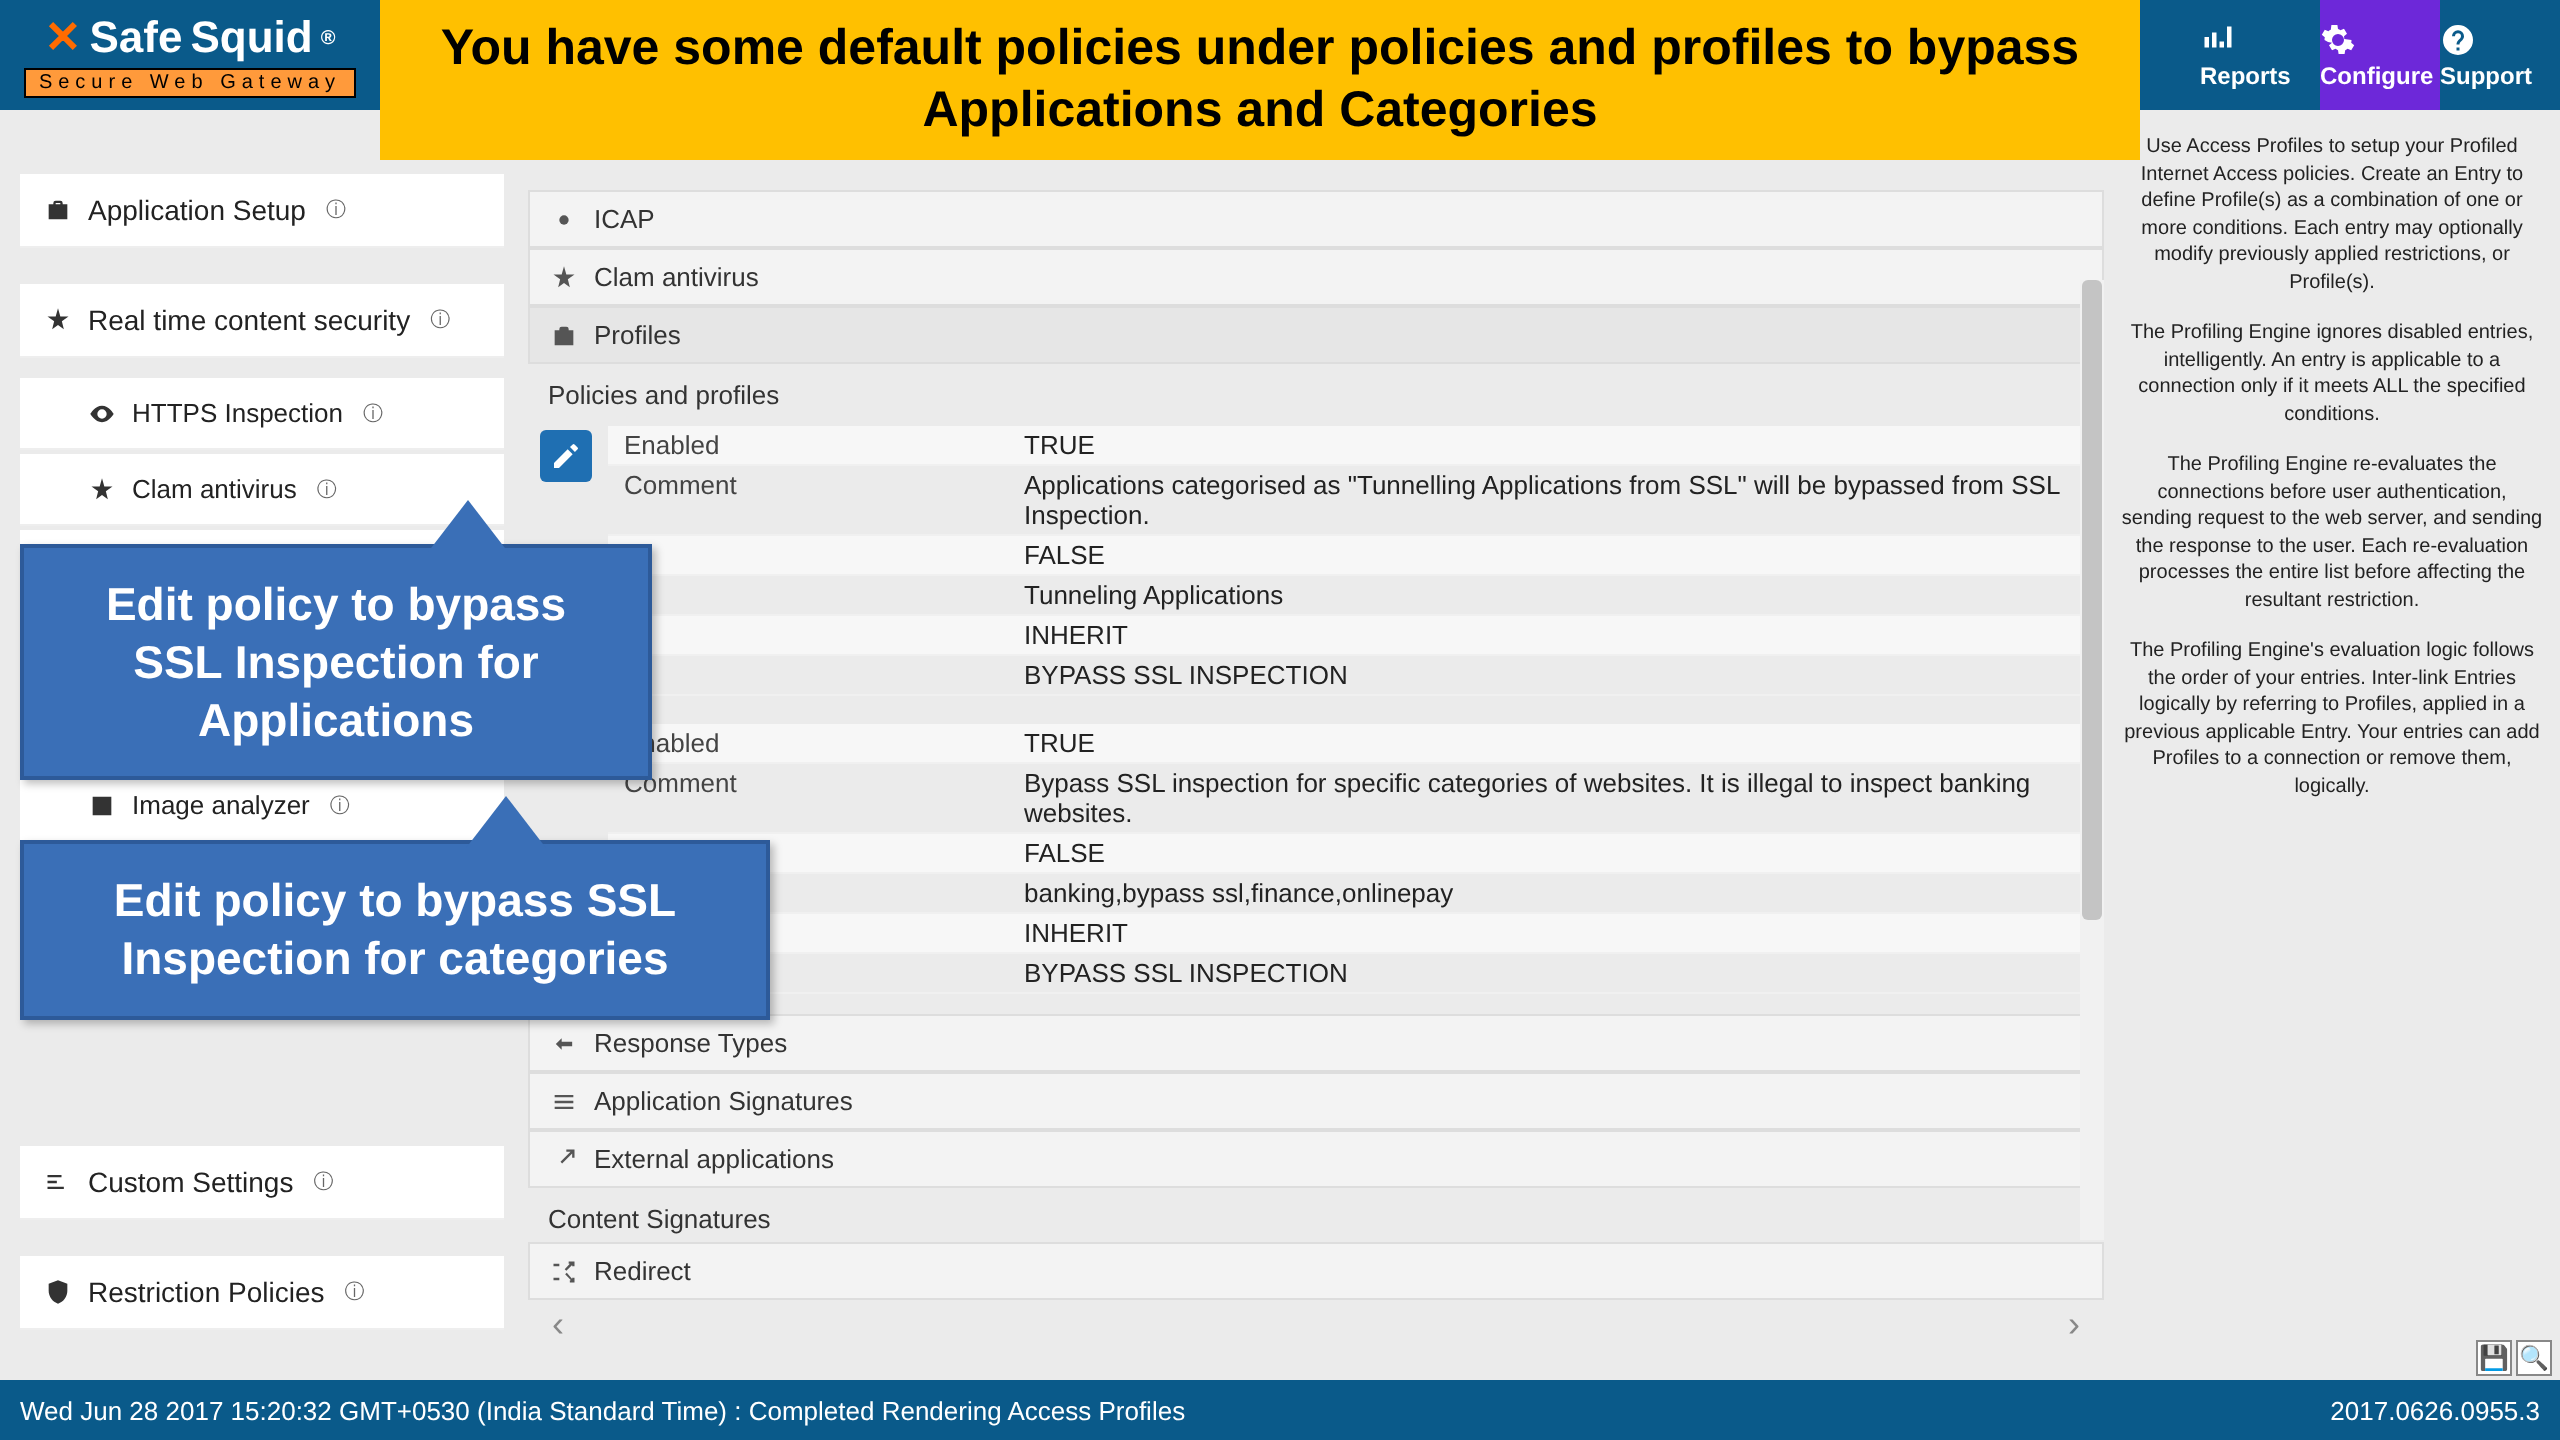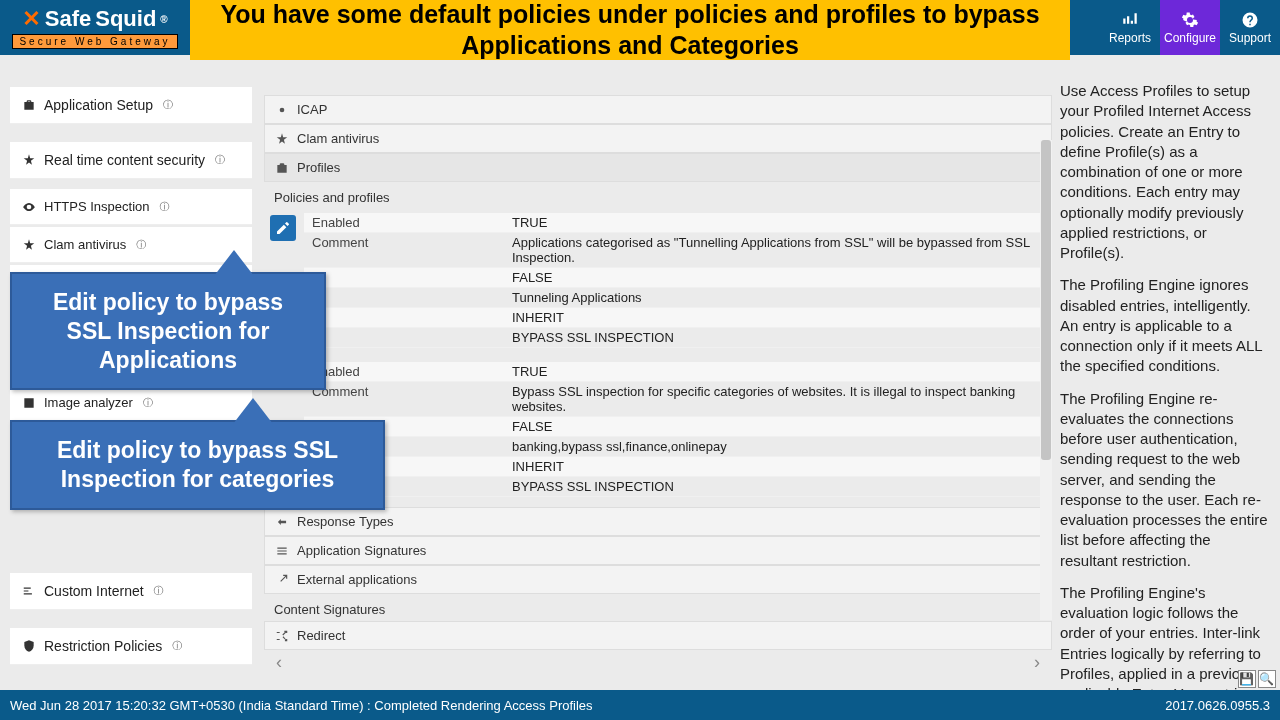--- a/index.html
+++ b/index.html
@@ -23,34 +23,34 @@
   }
   .logo-top .slash { color:#ff6b00; font-size:22px; font-weight:900; }
   .logo-sub {
     background:#ff9a3b; color:#000; font-size:10px; letter-spacing:3px;
     padding:1px 6px; border:1px solid #000; margin-top:2px;
   }
   .logo-r { font-size:10px; vertical-align: super; }
 
   .banner {
     position:absolute; left:190px; top:0;
-    width: 880px; height: 60px;
+    width: 880px; height: 80px;
     background:#ffc000;
     display:flex; align-items:center; justify-content:center;
     font-size:25px; font-weight:700; color:#000; text-align:center;
     padding: 4px 20px; line-height:1.25;
     z-index: 30;
   }
 
   .header-right {
     margin-left:auto; display:flex; height:55px;
   }
   .header-btn {
-    width:60px; display:flex; flex-direction:column; align-items:center; justify-content:center;
-    color:#fff; font-size:12px; cursor:pointer;
+    width:60px; display:flex; flex-direction:column; align-items:flex-start; justify-content:center;
+    color:#fff; font-size:12px; cursor:pointer;font-weight:bold;
   }
   .header-btn.active { background:#6d28d9; }
   .header-btn svg { width:18px; height:18px; fill:#fff; margin-bottom:2px; }
 
   
   .main {
     display:flex; height: calc(720px - 55px - 30px);
     background:#ebebeb;
     overflow:hidden;
   }
@@ -59,21 +59,21 @@
   .sidebar {
     width: 252px; padding:10px 0 0 10px;
     display:flex; flex-direction:column; gap:2px;
     position:relative;
   }
   .side-group {
     background:#fff; padding:10px 12px; font-size:14px; color:#222;
     display:flex; align-items:center; gap:8px; cursor:pointer;
     border-bottom:1px solid #eee;
   }
-  .side-group.indent { padding-left:12px; font-size:13px; }
+  .side-group.indent { padding-left:34px; font-size:13px; }
   .side-group .info { font-size:10px; color:#666; margin-left:2px; }
   .side-group svg { width:14px; height:14px; fill:#333; flex-shrink:0; }
 
   
   .center {
     flex:1; padding: 20px 0 0 12px; overflow:hidden; display:flex; flex-direction:column;
     min-width:0;
   }
   .section-bar {
     background:#e6e6e6; border:1px solid #ddd; padding:6px 10px;
@@ -108,21 +108,21 @@
     position:absolute; right:0; top:85px; bottom:70px; width:12px; background:#f1f1f1;
   }
   .center-scrollbar .thumb {
     position:absolute; left:1px; right:1px; top:0; height:320px; background:#c4c4c4; border-radius:3px;
   }
 
   .center-wrap { position:relative; flex:1; overflow:hidden; }
 
   
   .help {
-    width:228px; padding:26px 8px 0 8px; font-size:15px; color:#222; line-height:1.35;
+    width:228px; padding:12px 8px 0 8px; font-size:10px; color:#222; line-height:1.35;text-align:center;
   }
   .help p { margin-bottom:12px; }
 
   
   .callout {
     position:absolute; background:#3a6fb7; color:#fff; font-size:23px; font-weight:600;
     padding:14px 18px; text-align:center; line-height:1.25;
     border:2px solid #2d5a99;
     box-shadow: 2px 2px 4px rgba(0,0,0,.25);
     z-index:40;
@@ -237,21 +237,21 @@
           <path d="M3 5h2v14H3zM7 5h1v14H7zm3 0h2v14h-2zm4 0h1v14h-1zm3 0h2v14h-2z"></path>
         </svg>
       <span>DLP</span>
         <span class="info">ⓘ</span>
     </div>
     <div style="height:110px"></div>
     <div class="side-group">
       <svg viewBox="0 0 24 24">
           <path d="M3 6h12v2H3zM3 11h8v2H3zM3 16h14v2H3z"></path>
         </svg>
-      <span>Custom Internet</span>
+      <span>Custom Settings</span>
         <span class="info">ⓘ</span>
     </div>
     <div style="height:14px"></div>
     <div class="side-group">
       <svg viewBox="0 0 24 24">
           <path d="M12 2l8 3v6c0 5-3.4 9.7-8 11-4.6-1.3-8-6-8-11V5l8-3z"></path>
         </svg>
       <span>Restriction Policies</span>
         <span class="info">ⓘ</span>
     </div>

